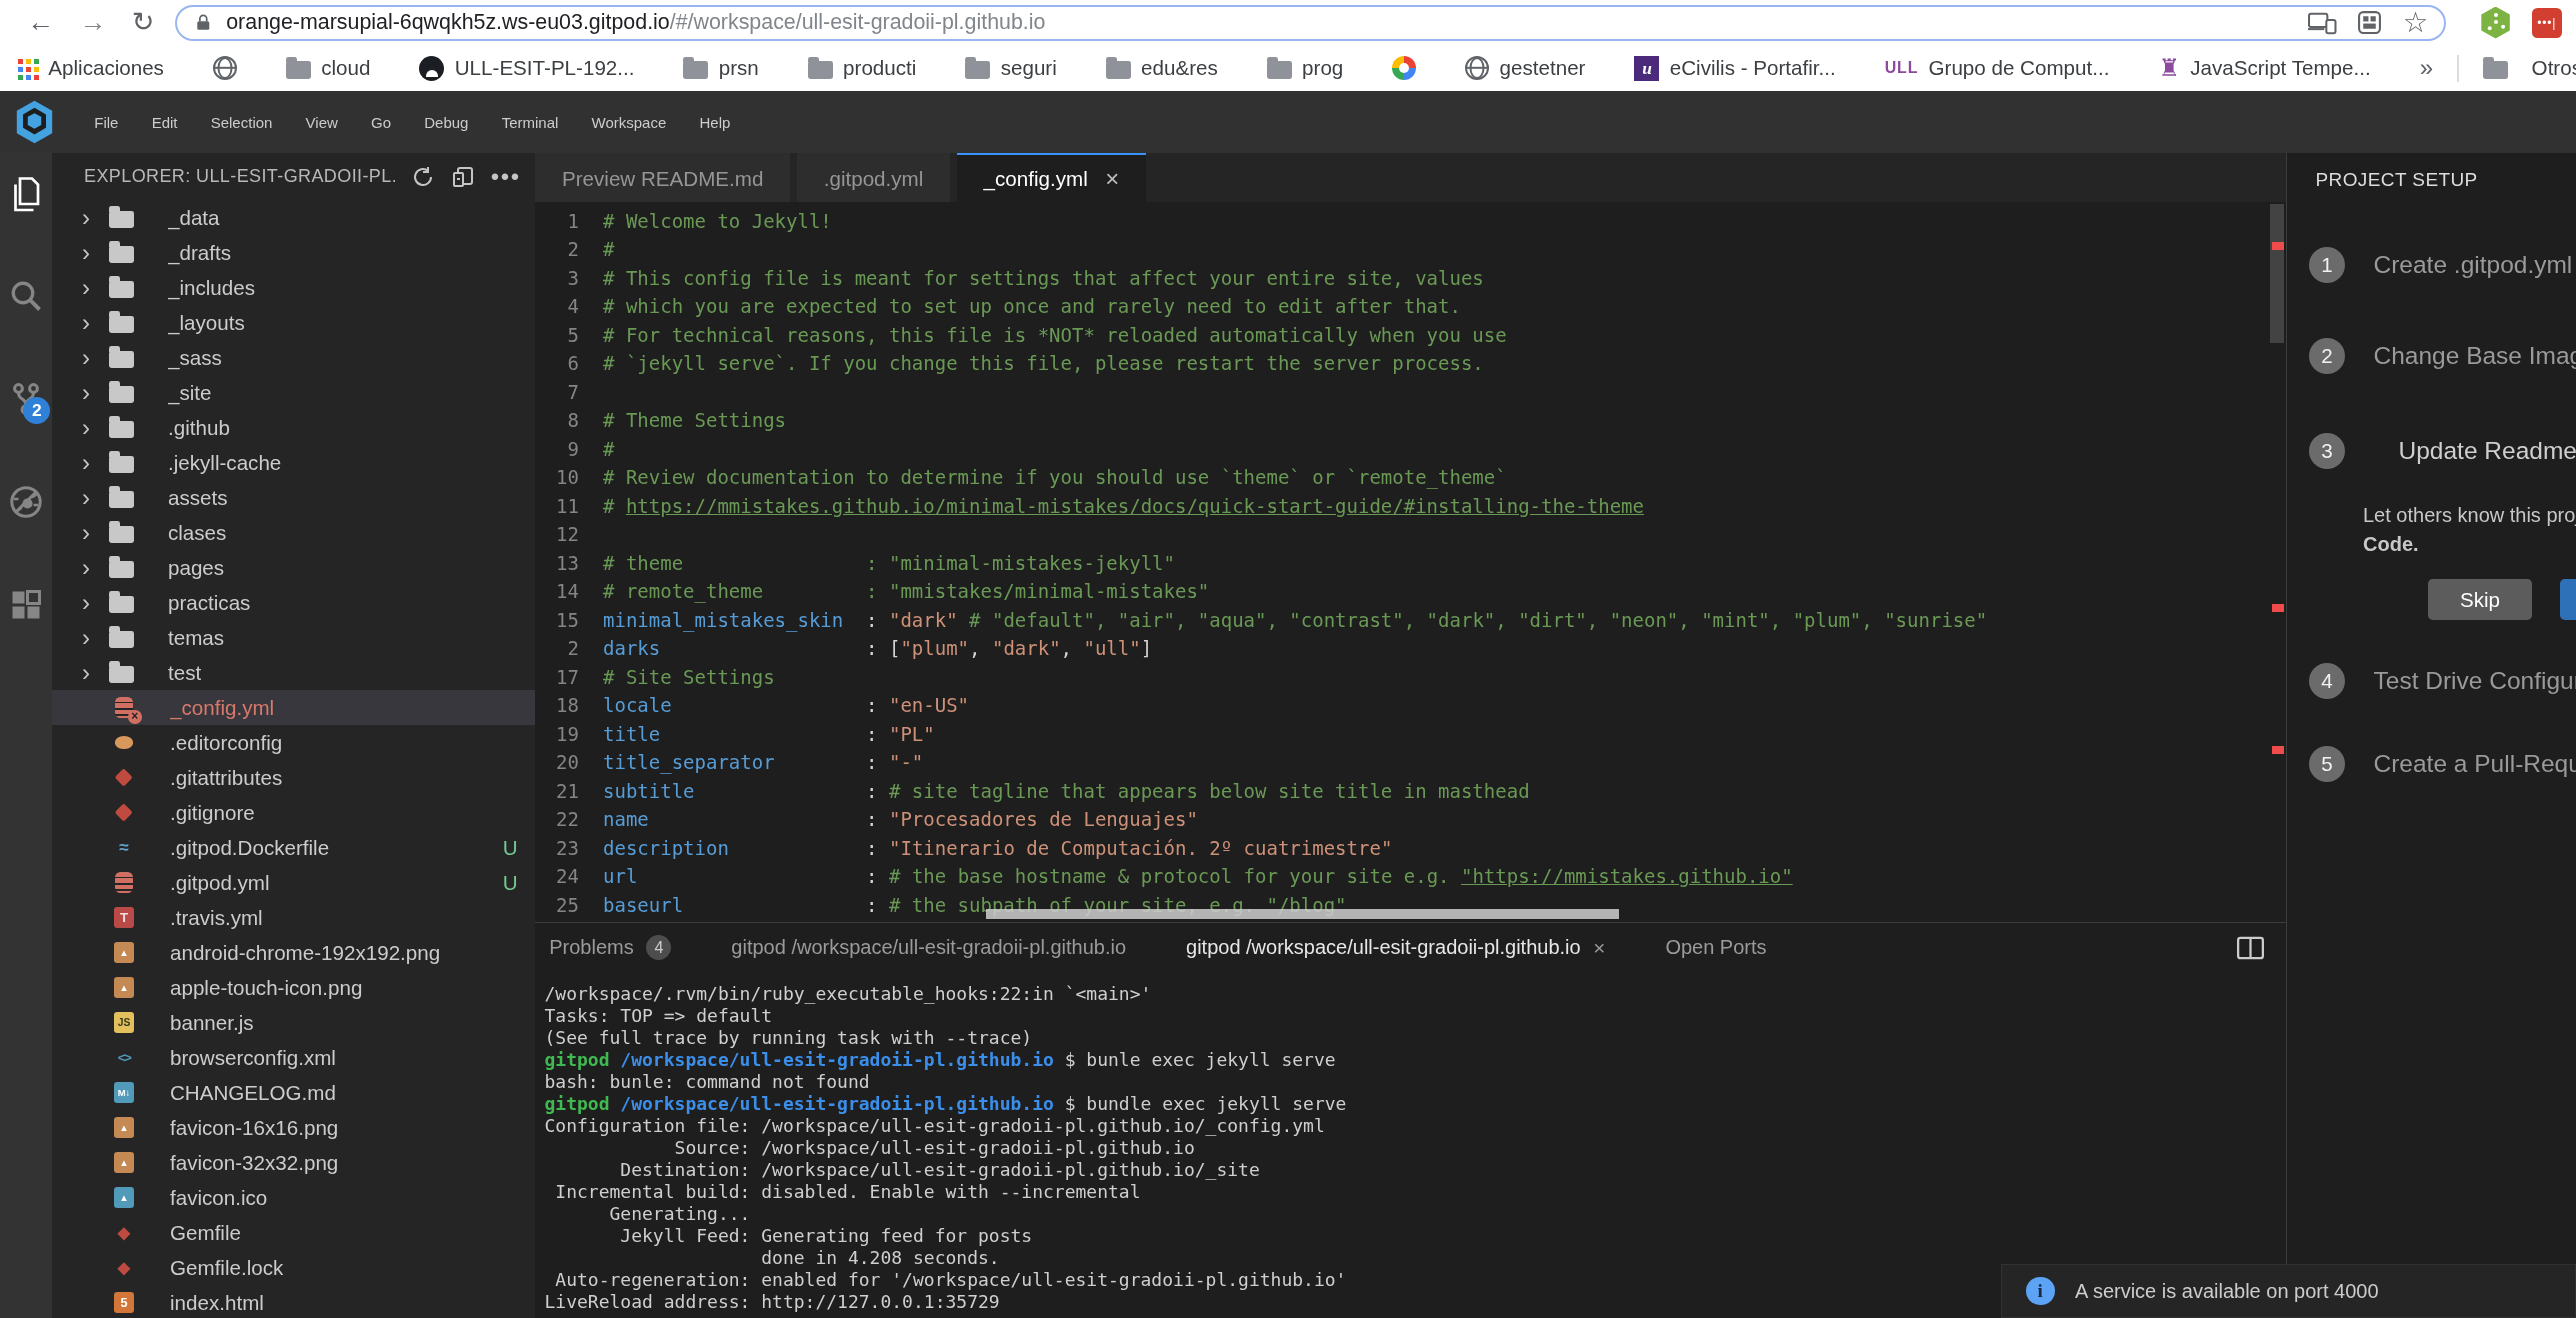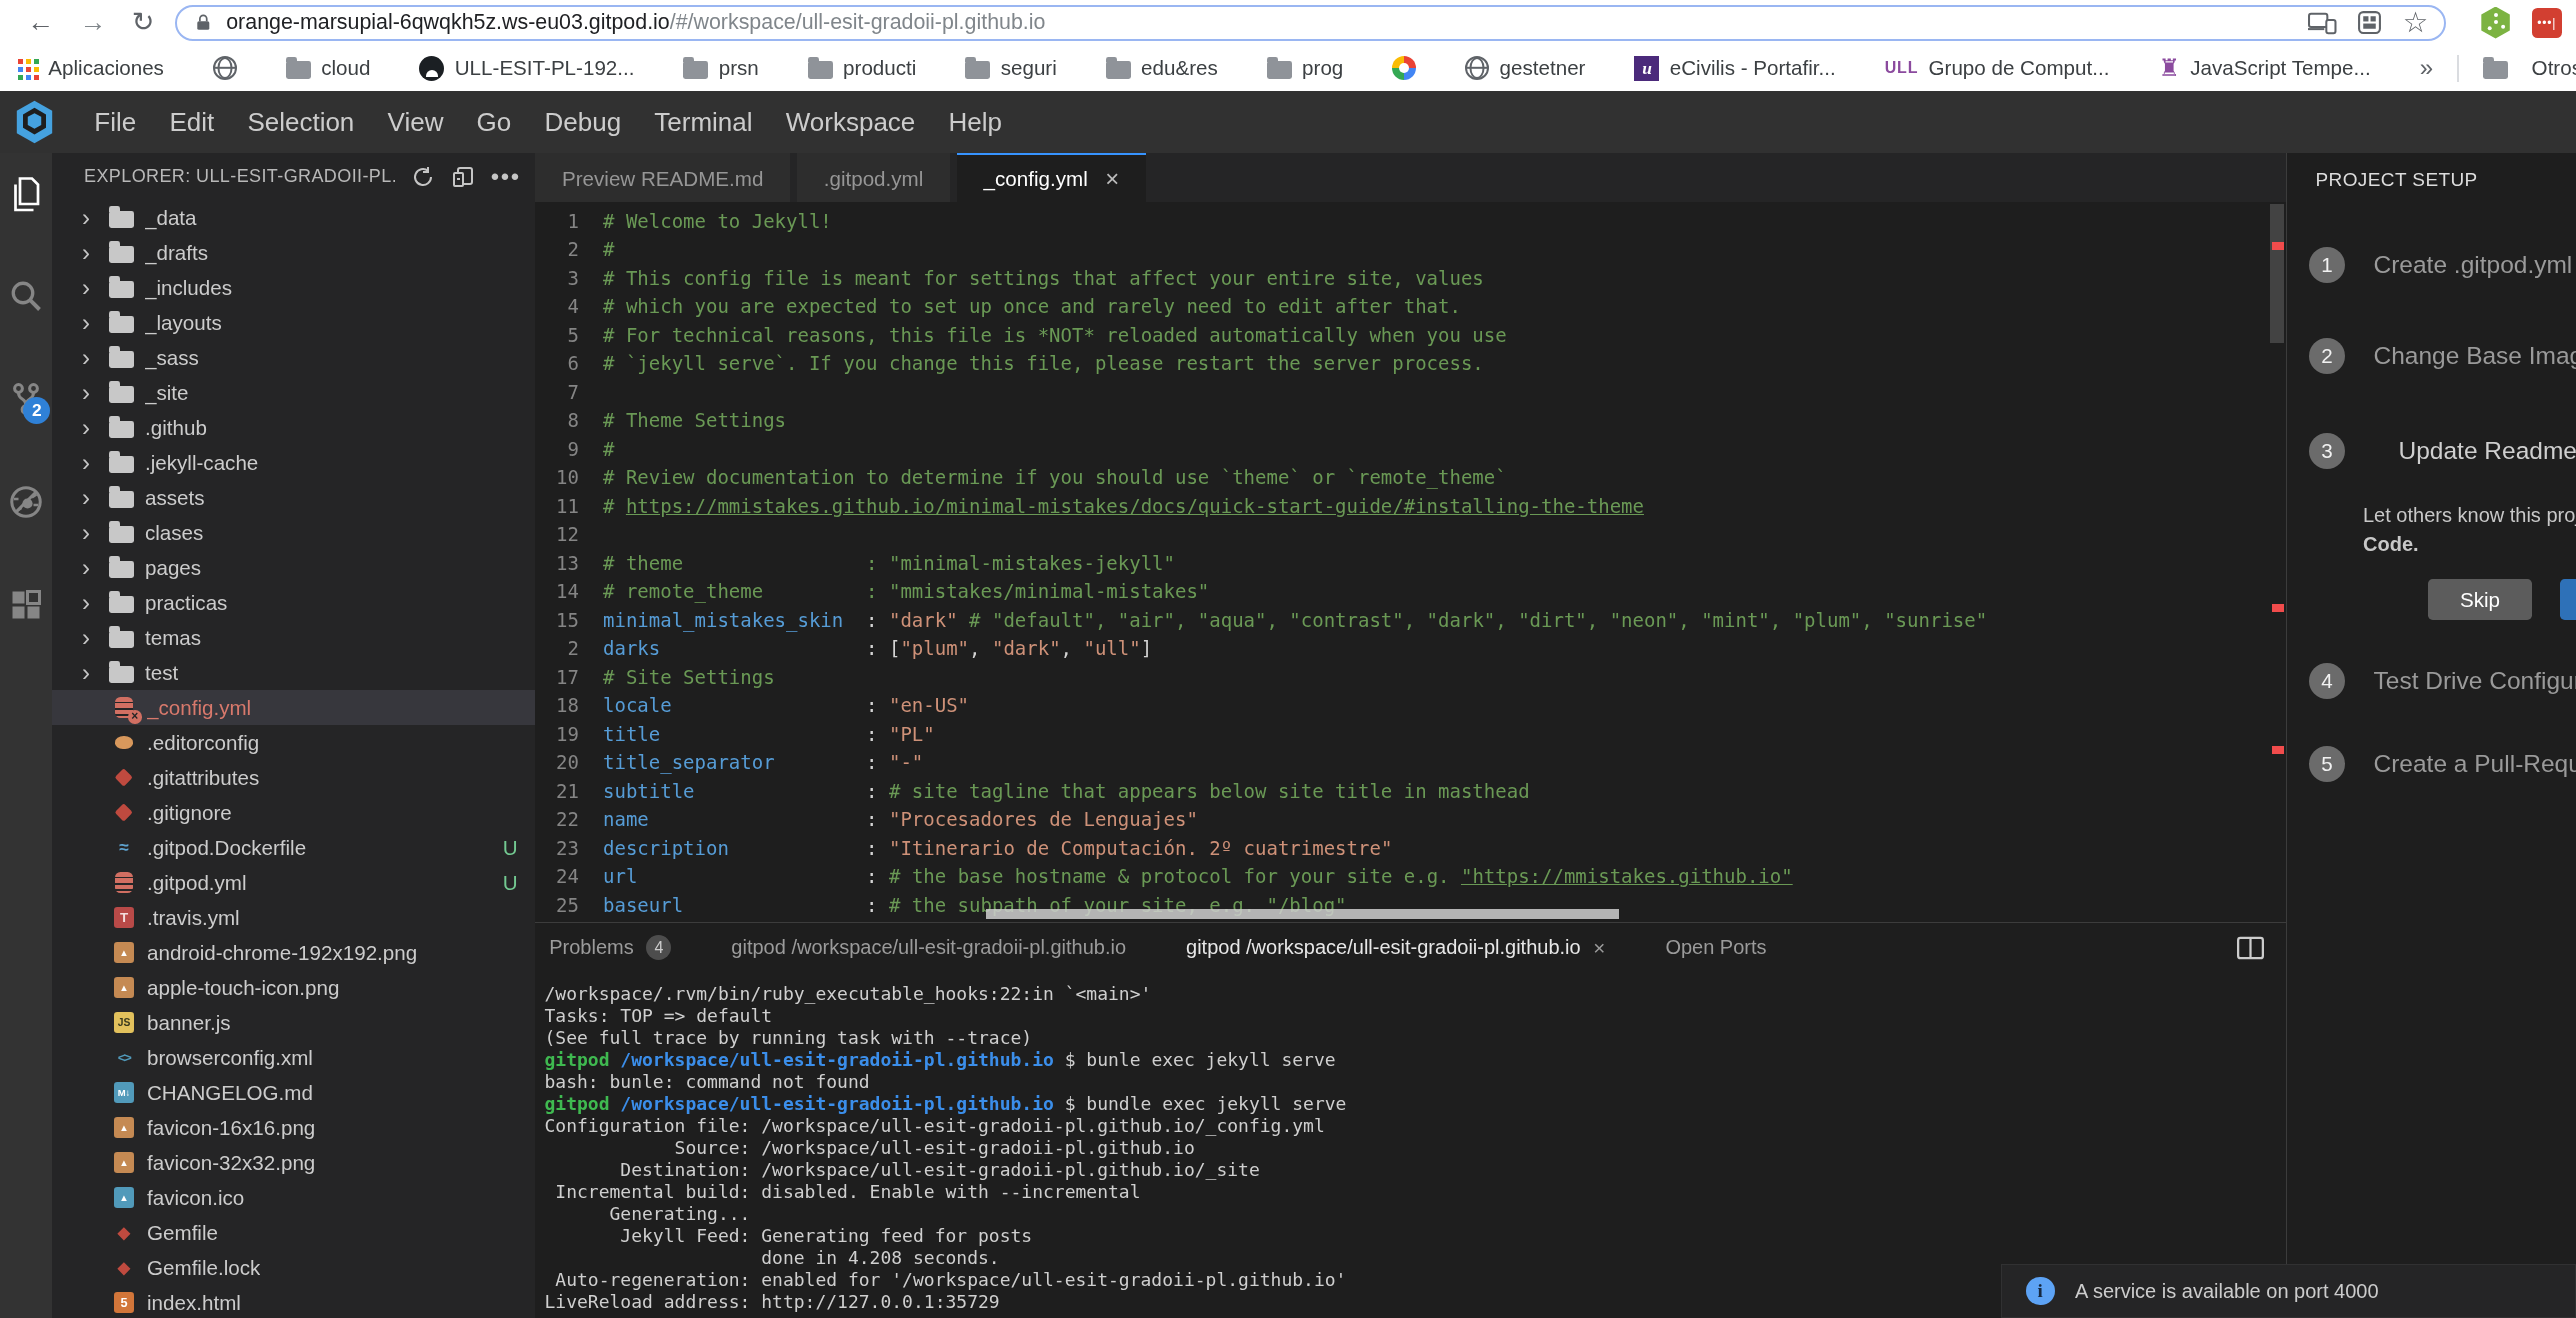--- a/index.html
+++ b/index.html
@@ -48,21 +48,21 @@
     background:conic-gradient(#ea4335 0 25%, #4285f4 0 50%, #34a853 0 75%, #fbbc04 0); }
   .bi-pinwheel::after { content:""; position:absolute; inset:7.1px; background:#fff; border-radius:50%; }
   .bi-ecivilis { width:25px; height:25px; background:#4b2a7b; color:#fff; align-items:center; justify-content:center;
     font:italic 700 17.4px "Liberation Serif", serif; }
   .bi-ull { color:#8b4a9e; font-weight:700; font-size:16px; letter-spacing:0.8px; }
   .bi-ulltower { color:#8b4a9e; font-size:24px; line-height:1; }
 
   
   .menu-bar { height:62px; background:#313131; display:flex; align-items:center; color:#cccccc; }
   .gp-logo { margin:0 22px 0 12.7px; flex:0 0 auto; }
-  .menu-item { font-size:26px; padding:0 16.6px; }
+  .menu-item { font-size:15px; padding:0 16.6px; }
 
   
   .main { display:flex; height:1165px; }
   .activity-bar { width:52px; background:#333333; display:flex; flex-direction:column; align-items:center; padding-top:22px; flex:0 0 52px; }
   .ab-item { height:103px; display:flex; align-items:flex-start; justify-content:center; position:relative; }
   .badge-blue { position:absolute; right:-6.3px; bottom:60px; min-width:27px; height:27px; border-radius:13.4px; background:#2f81d7;
     color:#fff; font-size:17.4px; display:flex; align-items:center; justify-content:center; font-weight:700; }
 
   
   .explorer { width:483px; background:#252526; flex:0 0 483px; overflow:hidden; }
@@ -71,21 +71,21 @@
   .exp-ic { margin-left:16px; display:flex; color:#c5c5c5; }
   .dots { font-size:24px; color:#c5c5c5; letter-spacing:1.6px; line-height:0.5; }
   .tree { }
   .row { height:35px; display:flex; align-items:center; gap:11px; padding-left:30px; color:#cccccc; font-size:20.6px; white-space:nowrap; }
   .row.selected { background:#37373d; }
   .row.selected .fname { color:#d8796c; }
   .chev { font-size:24px; color:#c5c5c5; width:16px; line-height:1; }
   .row .folder-ic { background:#c8c8c8; }
   .row .folder-ic::before { background:#c8c8c8; }
   .row-file { padding-left:60px; }
-  .fname { overflow:hidden; }
+  .fname { overflow:hidden;margin-left:23px; }
   .ubadge { margin-left:auto; margin-right:17.4px; color:#73c991; font-size:20.6px; }
   .fi-wrap { position:relative; width:24px; height:24px; flex:0 0 24px; display:flex; align-items:center; justify-content:center; }
   .fi { display:flex; align-items:center; justify-content:center; font-weight:700; border-radius:3.2px; }
   .fi-yaml-db, .fi-yaml-db-error { width:17.4px; height:20.6px; border-radius:5.5px;
     background:repeating-linear-gradient(180deg,#d16f62 0 4.7px,#252526 4.7px 6.3px); }
   .fi-wrap.err::after { content:"×"; position:absolute; right:-5.5px; bottom:-4px; width:13.4px; height:13.4px; border-radius:50%;
     background:#d16f62; color:#252526; font-size:12px; line-height:13.4px; text-align:center; font-weight:700; }
   .fi-editorconfig { width:17.4px; height:12.7px; background:#d8985c; border-radius:50% 50% 45% 45%; }
   .fi-git { width:13.4px; height:13.4px; background:#bf4a3f; transform:rotate(45deg); border-radius:2.4px; }
   .fi-docker { width:20.6px; height:20.6px; color:#5fa3cf; font-size:17.4px; }

